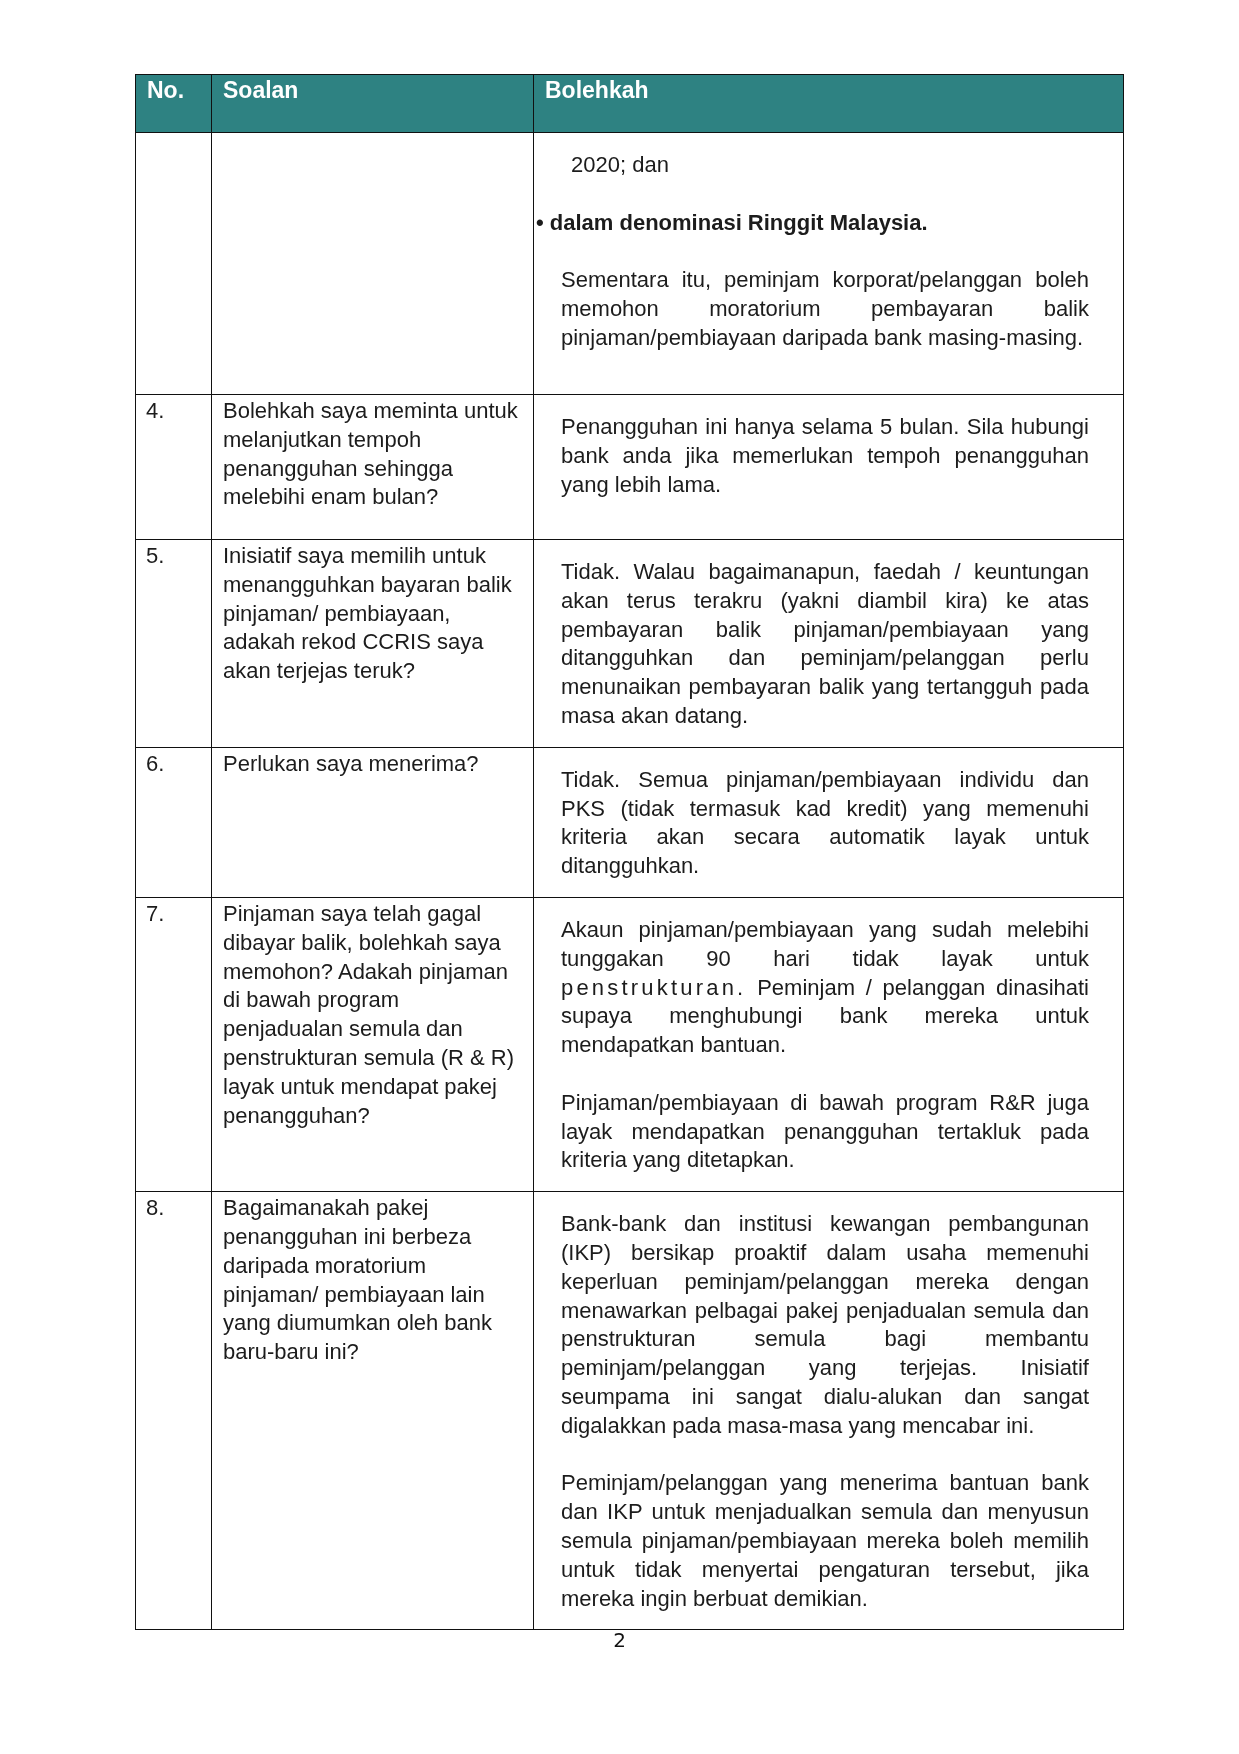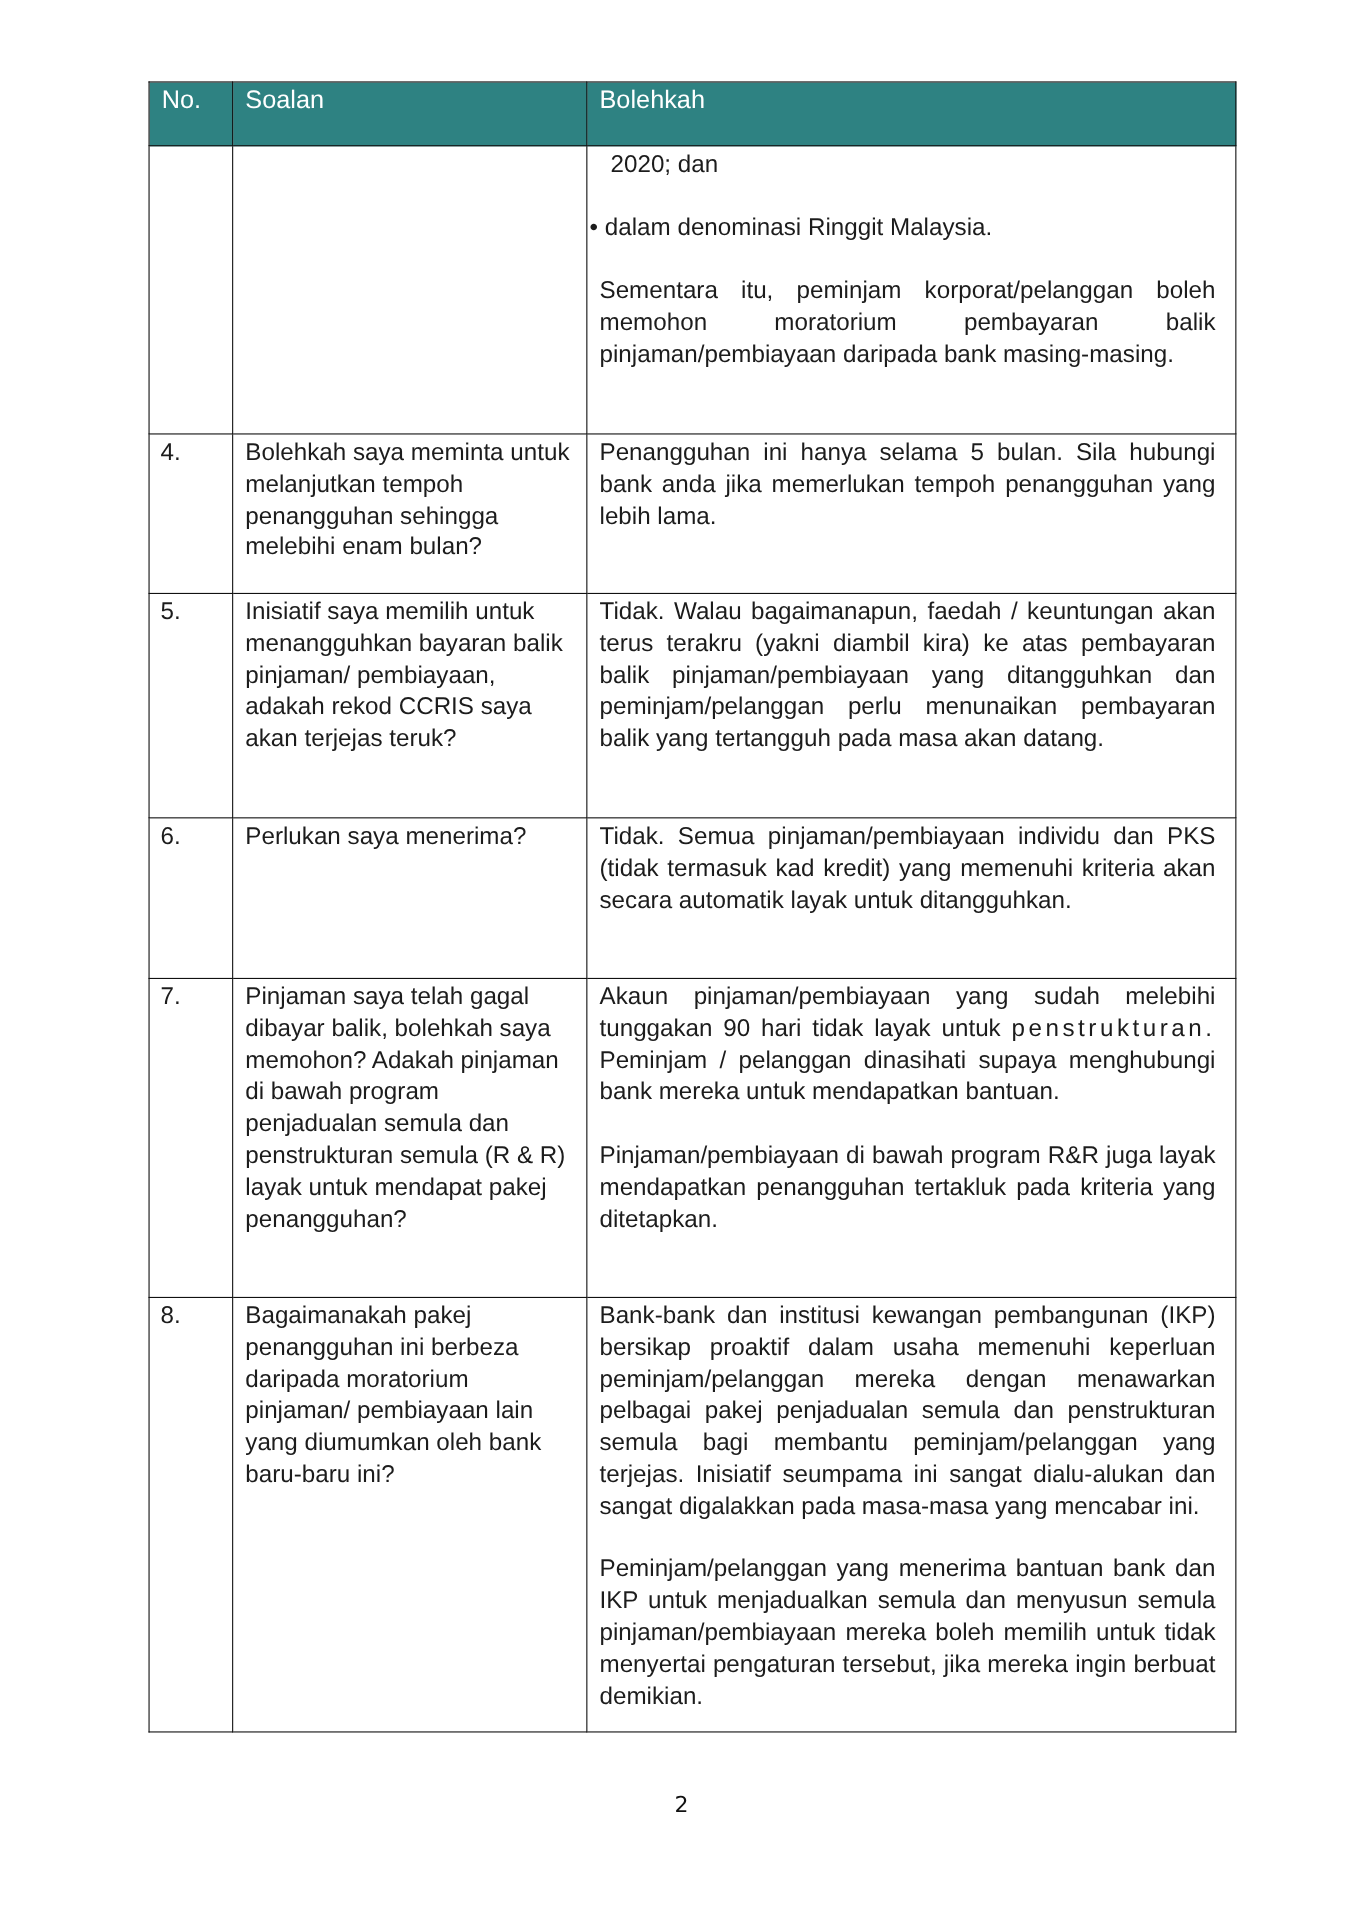--- a/index.html
+++ b/index.html
@@ -2,33 +2,33 @@
 <html><head>
 <meta charset="utf-8">
 <style>
   html, body { margin: 0; padding: 0; background: #ffffff; }
   body { width: 1239px; height: 1754px; position: relative; overflow: hidden;
          font-family: "Liberation Sans", sans-serif; color: #1c1c1c; }
   .faq-table { position: absolute; left: 135px; top: 74px; width: 988px;
                border-collapse: collapse; table-layout: fixed; }
   .faq-table td, .faq-table th { border: 1.5px solid #111; vertical-align: top;
                padding: 0; font-size: 22px; line-height: 28.8px; }
-  .faq-table th { background: #2e8282; color: #ffffff; font-weight: normal;
+  .faq-table th { background: #2e8282; color: #ffffff; font-weight: bold;
                text-align: left; height: 57px; font-size: 23px; line-height: 26px; }
   .faq-table th .h { display: block; padding: 2px 0 0 11px; }
   .c-no { width: 76px; }
   .c-q  { width: 322px; }
   .c-a  { width: 590px; }
   .no  { padding: 2px 0 0 10px !important; }
   .q   { padding: 2px 8px 0 11px !important; }
   .a   { padding: 2px 18px 0 11px !important; }
-  .a p { margin: 0; text-align: justify; }
+  .a p { margin: 16px; text-align: justify; }
   .a p + p { margin-top: 28.8px; }
   .a p.indent { padding-left: 10px; text-align: left; }
-  .a p.bullet { text-align: left; padding-left: 0; margin-left: -9px; }
+  .a p.bullet { text-align: left; padding-left: 0; margin-left: -9px; font-weight: bold; }
   .spaced { letter-spacing: 3.2px; }
   .r-cont td { height: 259px; }
   .r4 td { height: 142px; }
   .r5 td { height: 201px; }
   .r6 td { height: 143px; }
   .r7 td { height: 287px; }
   .r8 td { height: 392px; }
   .page-num { position: absolute; left: 0; width: 1239px; top: 1628px; text-align: center;
               font-family: "DejaVu Sans", sans-serif; font-size: 20px; color: #111; }
 </style>

